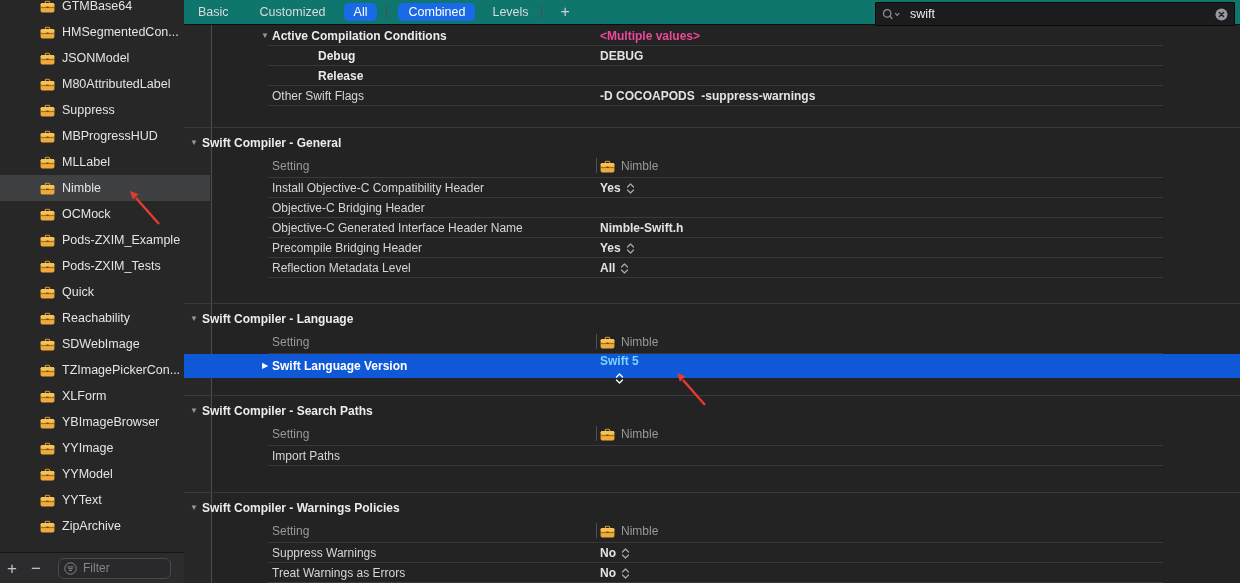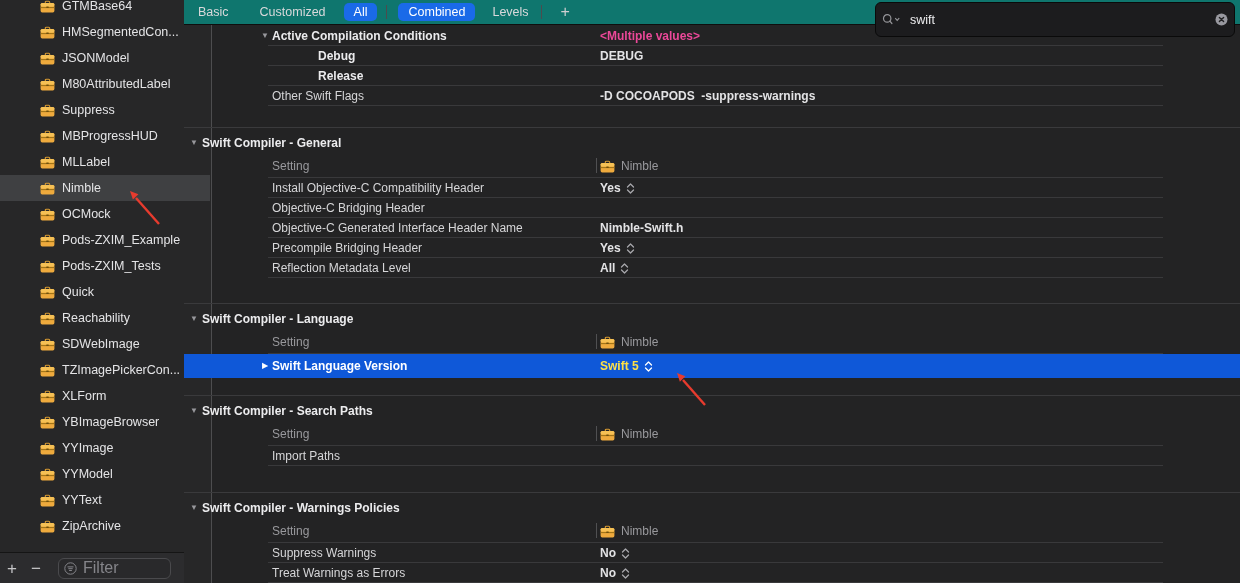--- a/index.html
+++ b/index.html
@@ -19,51 +19,51 @@
   .t-icon { width:15px; height:13px; flex:0 0 15px; display:inline-block; }
   .t-icon svg { display:block; }
   .side-label { margin-left:7px; }
   #side-bottom { position:absolute; left:0; bottom:0; width:184px; height:31px;
     background:#2c2c2e; border-top:1px solid #151515; display:flex; align-items:center; z-index:5; }
   .pm-btn { width:24px; text-align:center; color:#c6c6c8; font-size:17px; font-weight:300;
     line-height:29px; cursor:default; }
   #filter-field { margin-left:10px; width:113px; height:21px; background:#29292b;
     border:1px solid #4a4a4d; border-radius:6px; display:flex; align-items:center; padding:0 5px; }
   #filter-field input { flex:1; min-width:0; background:transparent; border:none; outline:none;
-    color:#9a9a9e; font-size:16px; font-family:"Liberation Sans",sans-serif; margin-left:4px; }
+    color:#9a9a9e; font-size:12px; font-family:"Liberation Sans",sans-serif; margin-left:4px; }
   #filter-field input::placeholder { color:#85858a; }
   
   #main { position:absolute; left:184px; top:0; width:1056px; height:583px; }
   #tabbar { position:relative; height:25px; background:#0f766e; border-bottom:1px solid #0e0e0e;
     display:flex; align-items:center; font-size:12.5px; color:#d9d9db; }
   #tab-group { display:flex; align-items:center; height:100%; }
   .tab { padding:2px 0; white-space:nowrap; }
   .tab.pill { padding:2px 10px; background:#1a6ae8; color:#ffffff; border-radius:5px; }
   .tab-sep { width:1px; height:14px; background:#4c4c4e; }
   .tab-add { color:#cfcfd1; font-size:16px; font-weight:300; }
-  #search-field { position:absolute; left:691px; right:5px; top:2px; height:35px;
-    background:#1c1c1e; border:1px solid #0a0a0a; border-radius:6px;
+  #search-field { position:absolute; left:691px; right:5px; top:2px; height:24px;
+    background:#1c1c1e; border:1px solid #0a0a0a; border-radius:1px;
     display:flex; align-items:center; padding:0 6px; }
   #search-field input { flex:1; min-width:0; background:transparent; border:none; outline:none;
     color:#ececee; font-size:12.5px; font-family:"Liberation Sans",sans-serif; margin-left:5px; }
   .icon { display:inline-flex; align-items:center; }
   
   #content { position:absolute; left:0; top:26px; width:1056px; }
   .row { position:relative; height:20px; }
   .row::after { content:""; position:absolute; left:84px; width:895px; bottom:0; height:1px; background:#39393b; }
   .row.selected { height:24px; background:#0f58d8; }
   .row.selected::after { display:none; }
   .row-label { position:absolute; left:88px; top:0; line-height:20px; color:#d6d6d8; white-space:pre; }
   .row.ind1 .row-label { left:134px; }
   .row.selected .row-label { line-height:24px; color:#ffffff; font-weight:bold; }
   .bold { font-weight:bold; color:#ebebed; }
   .row-value { position:absolute; left:416px; top:0; height:100%; display:flex; align-items:center;
     gap:5px; font-weight:bold; color:#e3e3e5; white-space:pre; }
   .row-value.muted span { color:#ec4899; }
-  .row.selected .row-value { color:#fde047; }
+  .row.selected .row-value { color:#7dd3fc;flex-direction:column; }
   .disc { position:absolute; left:76px; top:0; width:10px; line-height:20px; text-align:center;
     font-size:8px; color:#97979b; }
   .row.selected .disc { color:#ffffff; line-height:24px; }
   .popup { color:#a7a7ab; display:inline-flex; }
   .row.selected .popup { color:#ffffff; }
   .section { border-top:1px solid #3a3a3c; padding-top:4px; }
   .sec-general { margin-top:21px; }
   .sec-language { margin-top:25px; }
   .sec-searchpaths { margin-top:0; }
   .sec-warnings { margin-top:26px; }

